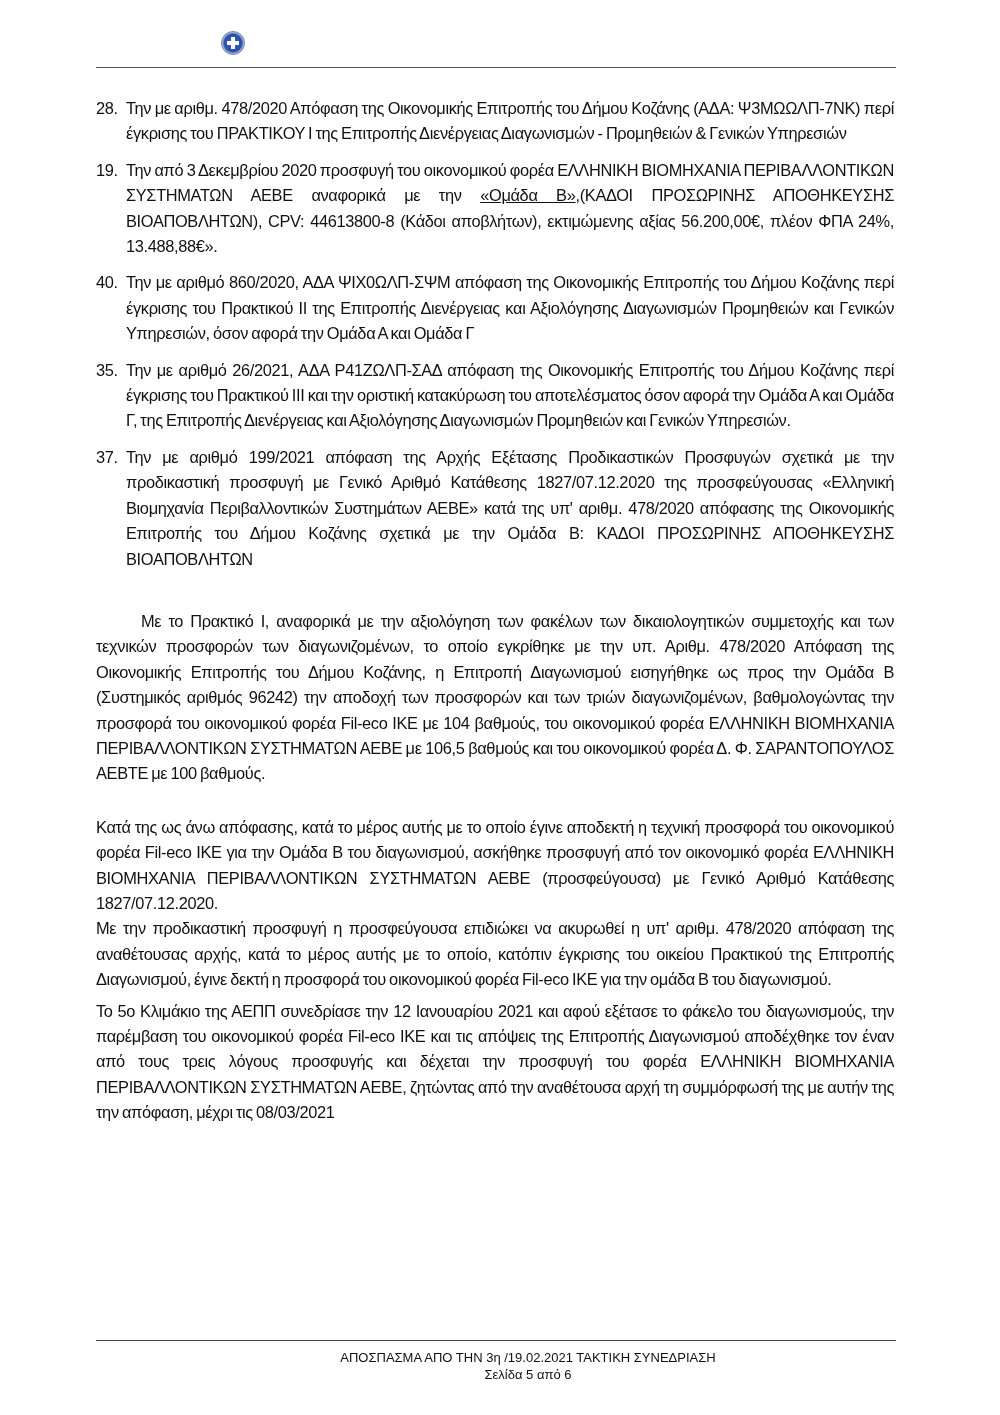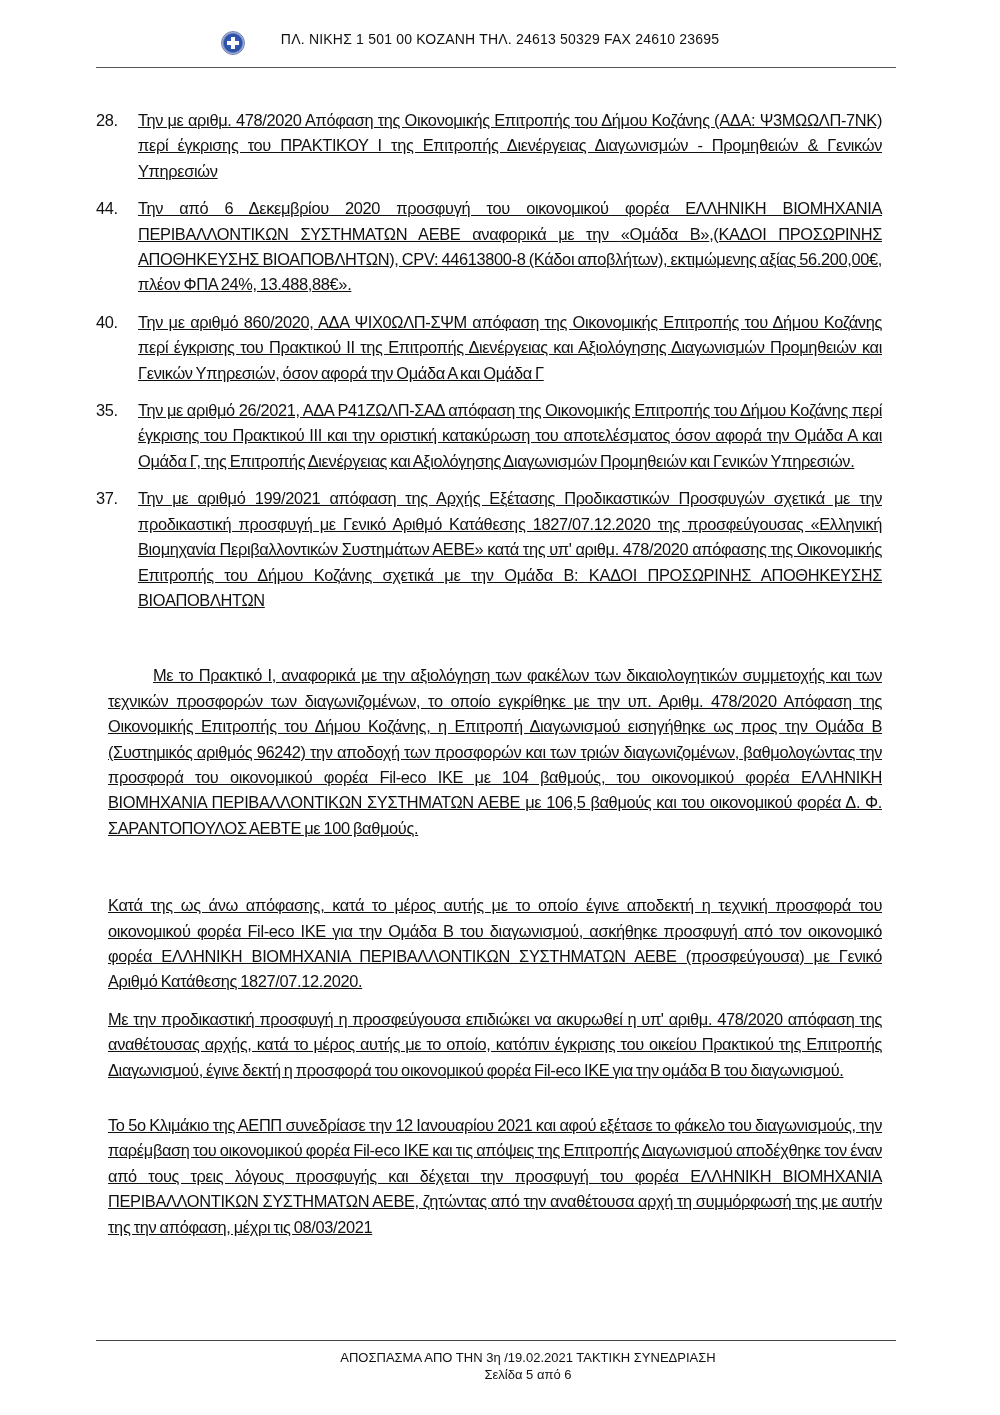--- a/index.html
+++ b/index.html
@@ -8,51 +8,50 @@
   .header { position: absolute; top: 30px; left: 0; width: 1000px; text-align: center;
             font-size: 14px; line-height: 18px; letter-spacing: 0.2px; }
   .header .line1 { margin-left: 20px; }
   .emblem { position: absolute; top: 31px; left: 221px; width: 22px; height: 22px; border-radius: 50%;
             background: radial-gradient(circle, #3b66c4 0%, #2a4fa8 55%, #b9c3da 70%, #7d8fbf 100%);
             border: 1px solid #6e82b8; }
   .emblem::before { content: ""; position: absolute; left: 9px; top: 5px; width: 4px; height: 12px; background: #fff; }
   .emblem::after { content: ""; position: absolute; left: 5px; top: 9px; width: 12px; height: 4px; background: #fff; }
   .hr-top { position: absolute; top: 67px; left: 96px; width: 800px; border-top: 1px solid #555; }
   .content { position: absolute; top: 96px; left: 96px; width: 798px; font-size: 16.4px; line-height: 25.4px;
-             text-align: justify; font-family: "Liberation Sans", sans-serif; transform-origin: left top; text-decoration: underline; }
-  .content p { margin: 12px; }
+             text-align: justify; font-family: "Liberation Sans", sans-serif; transform-origin: left top; }
+  .content p { margin: 0; }
   .item { position: relative; padding-left: 30px; margin-bottom: 11px; }
   .item .num { position: absolute; left: 0; top: 0; }
   .para { margin-bottom: 15px; }
   .para.indent { text-indent: 45px; }
   .gap-lg { height: 26px; }
   .gap-md { height: 28px; }
   .u { text-decoration: underline; }
   .hr-bottom { position: absolute; top: 1340px; left: 96px; width: 800px; border-top: 1px solid #444; }
   .footer { position: absolute; top: 1349px; left: 0; width: 1000px; text-align: center;
             font-size: 13px; line-height: 17px; padding-left: 28px; }
   .narrow { letter-spacing: -0.35px; word-spacing: -1px; }
 </style>
 </head>
 <body>
 
 <div class="emblem"></div>
 <div class="header">
-  <div class="line2">ΠΛ. ΝΙΚΗΣ 1 501 00 ΚΟΖΑΝΗ ΤΗΛ. 24613 50329 FAX 24610 23695</div>
 </div>
 <div class="hr-top"></div>
 
 <div class="content narrow">
   <div class="item">
     <span class="num">28.</span>
     <p>Την με αριθμ. 478/2020 Απόφαση της Οικονομικής Επιτροπής του Δήμου Κοζάνης (ΑΔΑ: Ψ3ΜΩΩΛΠ-7ΝΚ) περί έγκρισης του ΠΡΑΚΤΙΚΟΥ Ι της Επιτροπής Διενέργειας Διαγωνισμών - Προμηθειών &amp; Γενικών Υπηρεσιών</p>
   </div>
   <div class="item">
-    <span class="num">44.</span>
-    <p><span>Την από 6 Δεκεμβρίου 2020 προσφυγή του οικονομικού φορέα ΕΛΛΗΝΙΚΗ ΒΙΟΜΗΧΑΝΙΑ ΠΕΡΙΒΑΛΛΟΝΤΙΚΩΝ ΣΥΣΤΗΜΑΤΩΝ ΑΕΒΕ αναφορικά με την </span><span class="u">«Ομάδα Β»</span><span>,(ΚΑΔΟΙ ΠΡΟΣΩΡΙΝΗΣ ΑΠΟΘΗΚΕΥΣΗΣ ΒΙΟΑΠΟΒΛΗΤΩΝ), CPV: 44613800-8 (Κάδοι αποβλήτων), εκτιμώμενης αξίας 56.200,00€, πλέον ΦΠΑ 24%, 13.488,88€».</span></p>
+    <span class="num">19.</span>
+    <p><span>Την από 3 Δεκεμβρίου 2020 προσφυγή του οικονομικού φορέα ΕΛΛΗΝΙΚΗ ΒΙΟΜΗΧΑΝΙΑ ΠΕΡΙΒΑΛΛΟΝΤΙΚΩΝ ΣΥΣΤΗΜΑΤΩΝ ΑΕΒΕ αναφορικά με την </span><span class="u">«Ομάδα Β»</span><span>,(ΚΑΔΟΙ ΠΡΟΣΩΡΙΝΗΣ ΑΠΟΘΗΚΕΥΣΗΣ ΒΙΟΑΠΟΒΛΗΤΩΝ), CPV: 44613800-8 (Κάδοι αποβλήτων), εκτιμώμενης αξίας 56.200,00€, πλέον ΦΠΑ 24%, 13.488,88€».</span></p>
   </div>
   <div class="item">
     <span class="num">40.</span>
     <p>Την με αριθμό 860/2020, ΑΔΑ ΨΙΧ0ΩΛΠ-ΣΨΜ απόφαση της Οικονομικής Επιτροπής του Δήμου Κοζάνης περί έγκρισης του Πρακτικού ΙΙ της Επιτροπής Διενέργειας και Αξιολόγησης Διαγωνισμών Προμηθειών και Γενικών Υπηρεσιών, όσον αφορά την Ομάδα Α και Ομάδα Γ</p>
   </div>
   <div class="item">
     <span class="num">35.</span>
     <p>Την με αριθμό 26/2021, ΑΔΑ Ρ41ΖΩΛΠ-ΣΑΔ απόφαση της Οικονομικής Επιτροπής του Δήμου Κοζάνης περί έγκρισης του Πρακτικού ΙΙΙ και την οριστική κατακύρωση του αποτελέσματος όσον αφορά την Ομάδα Α και Ομάδα Γ, της Επιτροπής Διενέργειας και Αξιολόγησης Διαγωνισμών Προμηθειών και Γενικών Υπηρεσιών.</p>
   </div>
   <div class="item">

